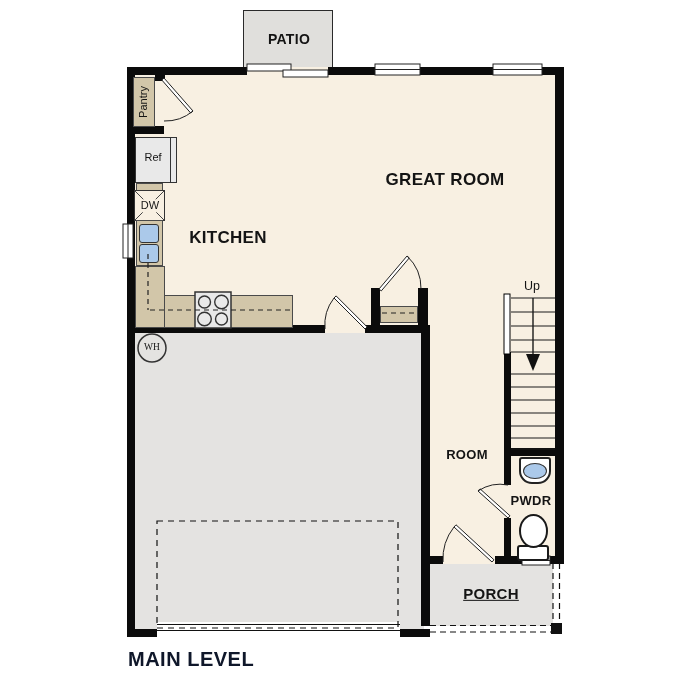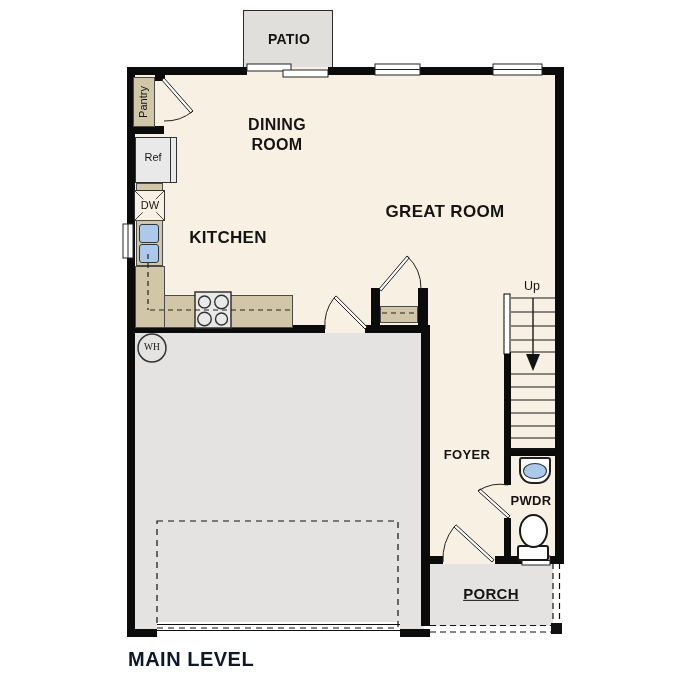--- a/index.html
+++ b/index.html
@@ -172,25 +172,23 @@
       <path d="M454,527 A52,52 0 0 0 443,562"></path>
     </g>
     <g fill="none" stroke="#222" stroke-width="1">
       <polygon points="508,518 478,491 480,488.8 510,515.8" fill="#fff"></polygon>
       <path d="M478,491 A40,40 0 0 1 508,485"></path>
     </g>
   </svg>
 
   <div class="label" style="left:289px;top:40px;font-size:14px;">PATIO</div>
   <div class="label small" style="left:144px;top:102px;font-size:11px;transform:translate(-50%,-50%) rotate(-90deg);">Pantry</div>
-  <div class="label" style="left:277px;top:135px;font-size:16px;">DINING
-ROOM</div>
-  <div class="label" style="left:445px;top:180px;font-size:17px;margin-top:32px;">GREAT ROOM</div>
+  <div class="label" style="left:445px;top:180px;font-size:17px;">GREAT ROOM</div>
   <div class="label small" style="left:153px;top:158px;font-size:11px;">Ref</div>
   <div class="label small" style="left:150px;top:206px;font-size:11px;background:#F8F0E2;padding:0 1px;">DW</div>
   <div class="label" style="left:228px;top:238px;font-size:17px;">KITCHEN</div>
   <div class="label small" style="left:532px;top:287px;font-size:12.5px;">Up</div>
   <div class="label small" style="left:152px;top:348px;font-size:9.5px;font-family:Liberation Serif, serif;">WH</div>
-  <div class="label" style="left:467px;top:455px;font-size:13px;">FOYER</div>
+  <div class="label" style="left:467px;top:455px;font-size:13px;">ROOM</div>
   <div class="label" style="left:531px;top:501px;font-size:13px;text-align:right;">PWDR</div>
   <div class="label" style="left:491px;top:594px;font-size:15px;text-decoration:underline;">PORCH</div>
   <div style="position:absolute;left:128px;top:648px;font-size:20px;font-weight:bold;color:#0f172a;letter-spacing:.5px;">MAIN LEVEL</div>
 </div>
 
 </body></html>

